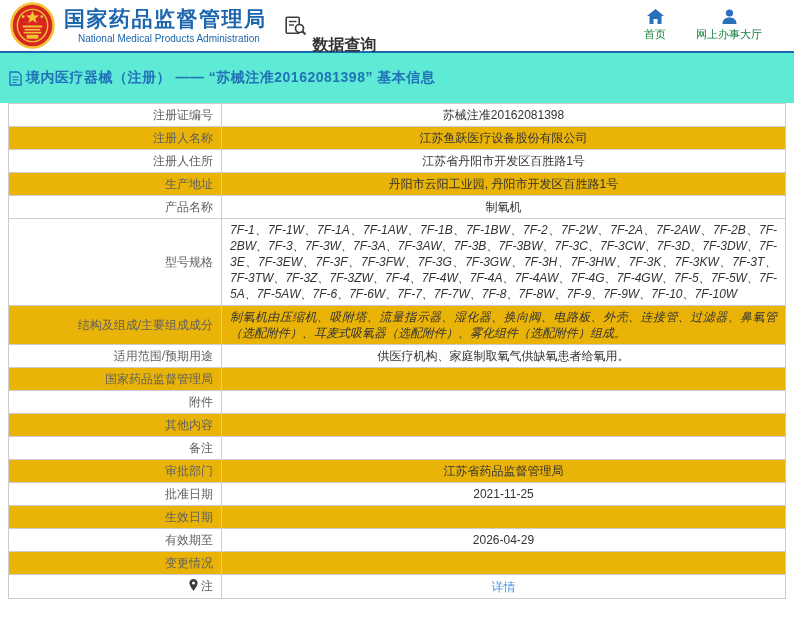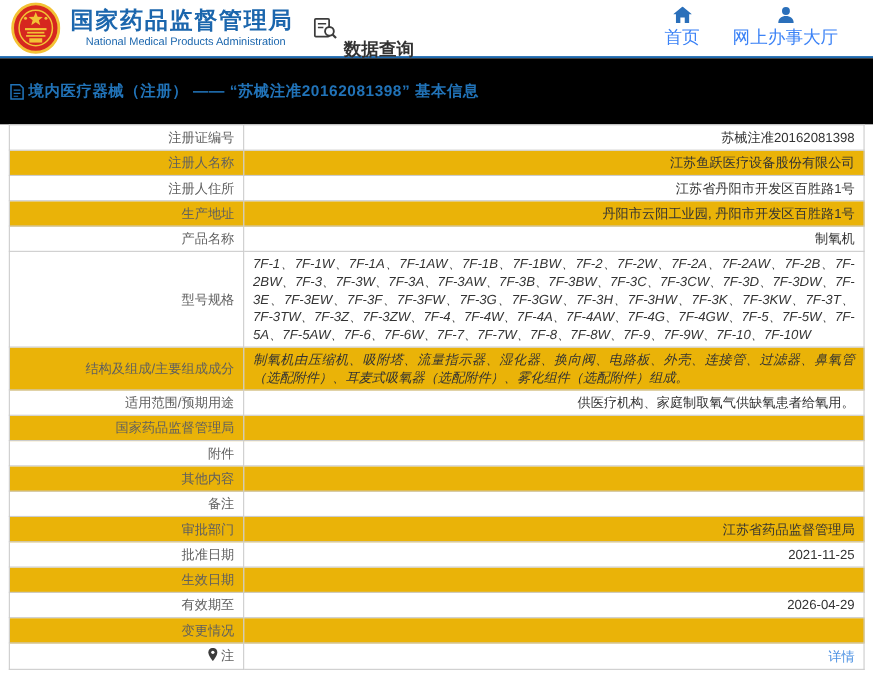--- a/index.html
+++ b/index.html
@@ -35,27 +35,27 @@
     margin-left: 18px; cursor: pointer;
   }
   .data-query-label { font-size: 16px; font-weight: bold; color: #333; margin-top: 40px; }
   .header-nav {
     margin-left: auto; display: flex; gap: 30px; margin-right: 20px;
   }
   .nav-item {
     display: flex; flex-direction: column; align-items: center;
     gap: 3px; cursor: pointer; text-decoration: none;
   }
-  .nav-item .nav-label { font-size: 16px; color: #3b82f6; white-space: nowrap; }
+  .nav-item .nav-label { font-size: 11px; color: #15803d; white-space: nowrap; }
 
   .blue-line { height: 2px; background: #1e6ab0; }
 
   
   .title-bar {
-    height: 60px; background: #000000;
+    height: 50px; background: #5eead4;
     display: flex; align-items: center;
     padding-left: 9px;
   }
   .title-bar .doc-icon { margin-right: 4px; margin-top: 1px; }
   .page-title {
     font-size: 14px; font-weight: 600; color: #2173b8; letter-spacing: 0.5px;
   }
 
   
   .table-wrap { padding: 0 8px; }
@@ -68,21 +68,21 @@
     border: 1px solid #ccc;
     font-size: 12px; line-height: 16px;
     padding: 3px 8px;
     vertical-align: middle;
   }
   td.label {
     text-align: right; color: #5f5f5f;
     white-space: nowrap;
     padding-left: 23px;
   }
-  td.value { text-align: right; color: #333; min-height: 16px; }
+  td.value { text-align: center; color: #333; min-height: 16px; }
   td.value.justify { text-align: justify; font-style: italic; }
   tr.stripe { background: #eab308; }
   td.value a.detail-link {
     color: #4a90e2; text-decoration: none; cursor: pointer;
   }
   .note-icon-span { display: inline-block; vertical-align: -1px; margin-right: 3px; }
 </style>
 </head>
 <body>
 

